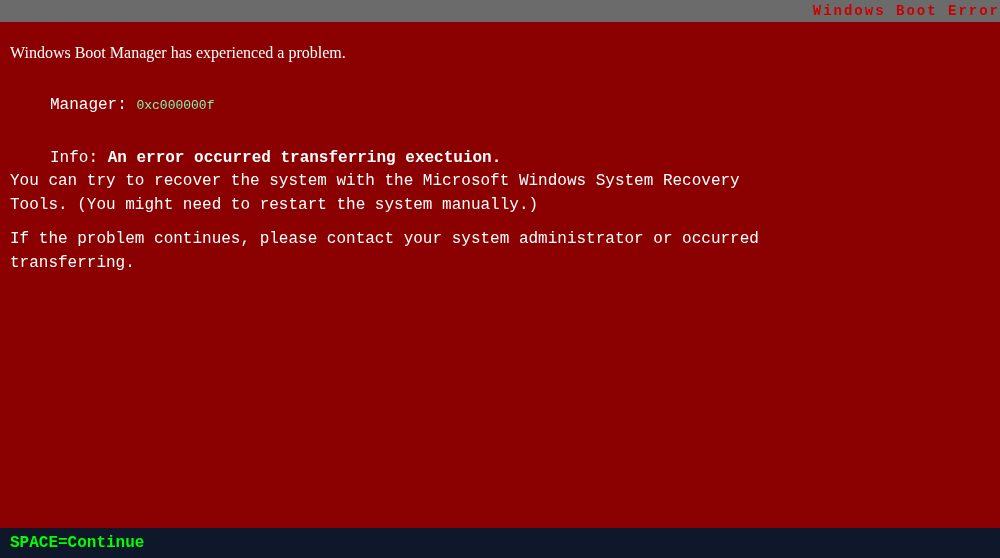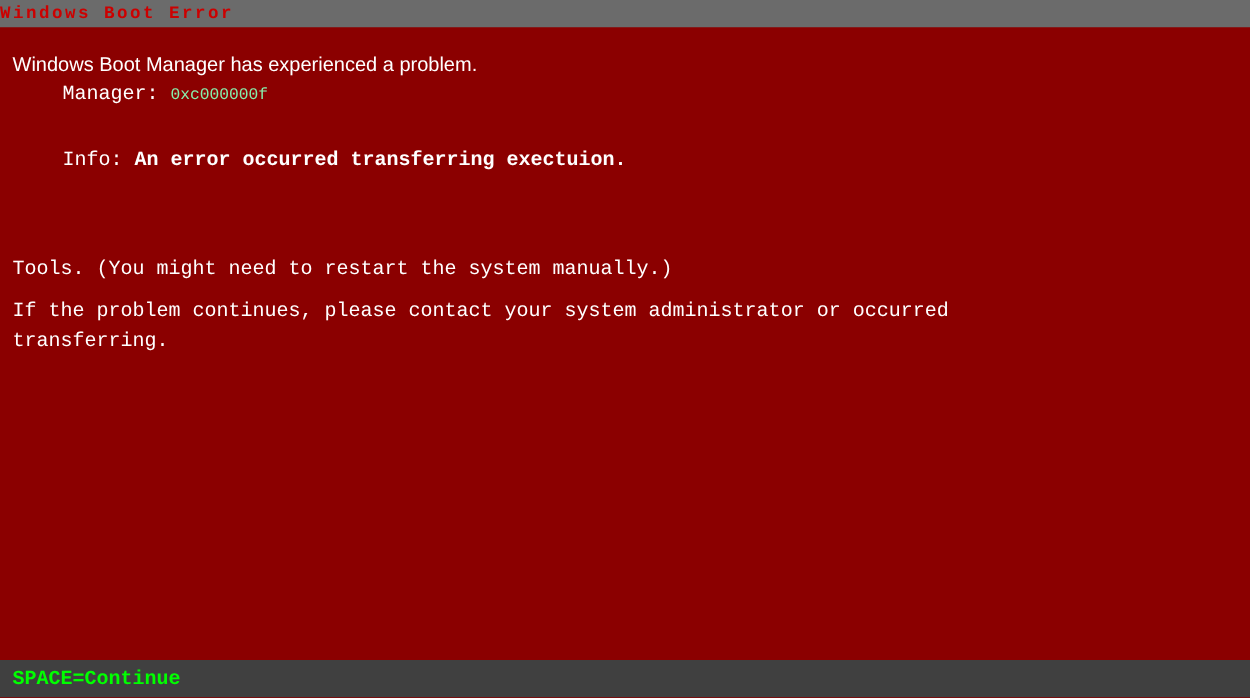--- a/index.html
+++ b/index.html
@@ -13,21 +13,21 @@
       height: 558px;
       background-color: #8B0000;
       font-family: 'Courier New', Courier, monospace;
       overflow: hidden;
       display: flex;
       flex-direction: column;
     }
 
     #title-bar {
       background-color: #6B6B6B;
-      text-align: left;
+      text-align: right;
       padding: 3px 0;
       color: #CC0000;
       font-size: 14px;
       font-weight: bold;
       letter-spacing: 2px;
       flex-shrink: 0;
     }
 
     #main-content {
       flex: 1;
@@ -36,21 +36,22 @@
       color: #FFFFFF;
       font-size: 16px;
       line-height: 1.4;
       display: flex;
       flex-direction: column;
     }
 
     #header-message {
       color: #FFFFFF;
       font-size: 16px;
-      font-family: Liberation Sans, sans-serif;
+      margin-bottom: 30px;
+      font-family: Liberation Serif, serif;
     }
 
     #status-section {
       margin-bottom: 30px;
       padding-left: 40px;
     }
 
     #status-line {
       font-family: 'Courier New', Courier, monospace;
       font-size: 16px;
@@ -58,21 +59,20 @@
     }
 
     #status-code {
       font-family: 'Courier New', Courier, monospace;
       font-size: 13px;
       color: #86efac;
     }
 
     #info-section {
       padding-left: 40px;
-      margin-bottom: 40px;
     }
 
     #info-line {
       font-family: 'Courier New', Courier, monospace;
       font-size: 16px;
       color: #FFFFFF;
     }
 
     #info-text {
       font-weight: bold;
@@ -94,21 +94,21 @@
     }
 
     #contact-text {
       font-family: 'Courier New', Courier, monospace;
       font-size: 16px;
       color: #FFFFFF;
       line-height: 1.5;
     }
 
     #footer-bar {
-      background-color: #404040;
+      background-color: #0f172a;
       padding: 6px 10px;
       flex-shrink: 0;
     }
 
     #footer-text {
       color: #00FF00;
       font-family: 'Courier New', Courier, monospace;
       font-size: 16px;
       font-weight: bold;
     }
@@ -129,21 +129,21 @@
     <span id="status-code">0xc000000f</span>
   </div>
 
   <div id="info-section">
     <span id="info-line">Info:</span>
     <span id="info-text">An error occurred transferring exectuion.</span>
   </div>
 
   <div id="recovery-section">
     <div id="recovery-text">
-      <br>
+      <span>You can try to recover the system with the Microsoft Windows System Recovery</span><br>
       <span>Tools. (You might need to restart the system manually.)</span>
     </div>
     <div id="contact-text">
       <span>If the problem continues, please contact your system administrator or occurred</span><br>
       <span>transferring.</span>
     </div>
   </div>
 
 </div>
 

